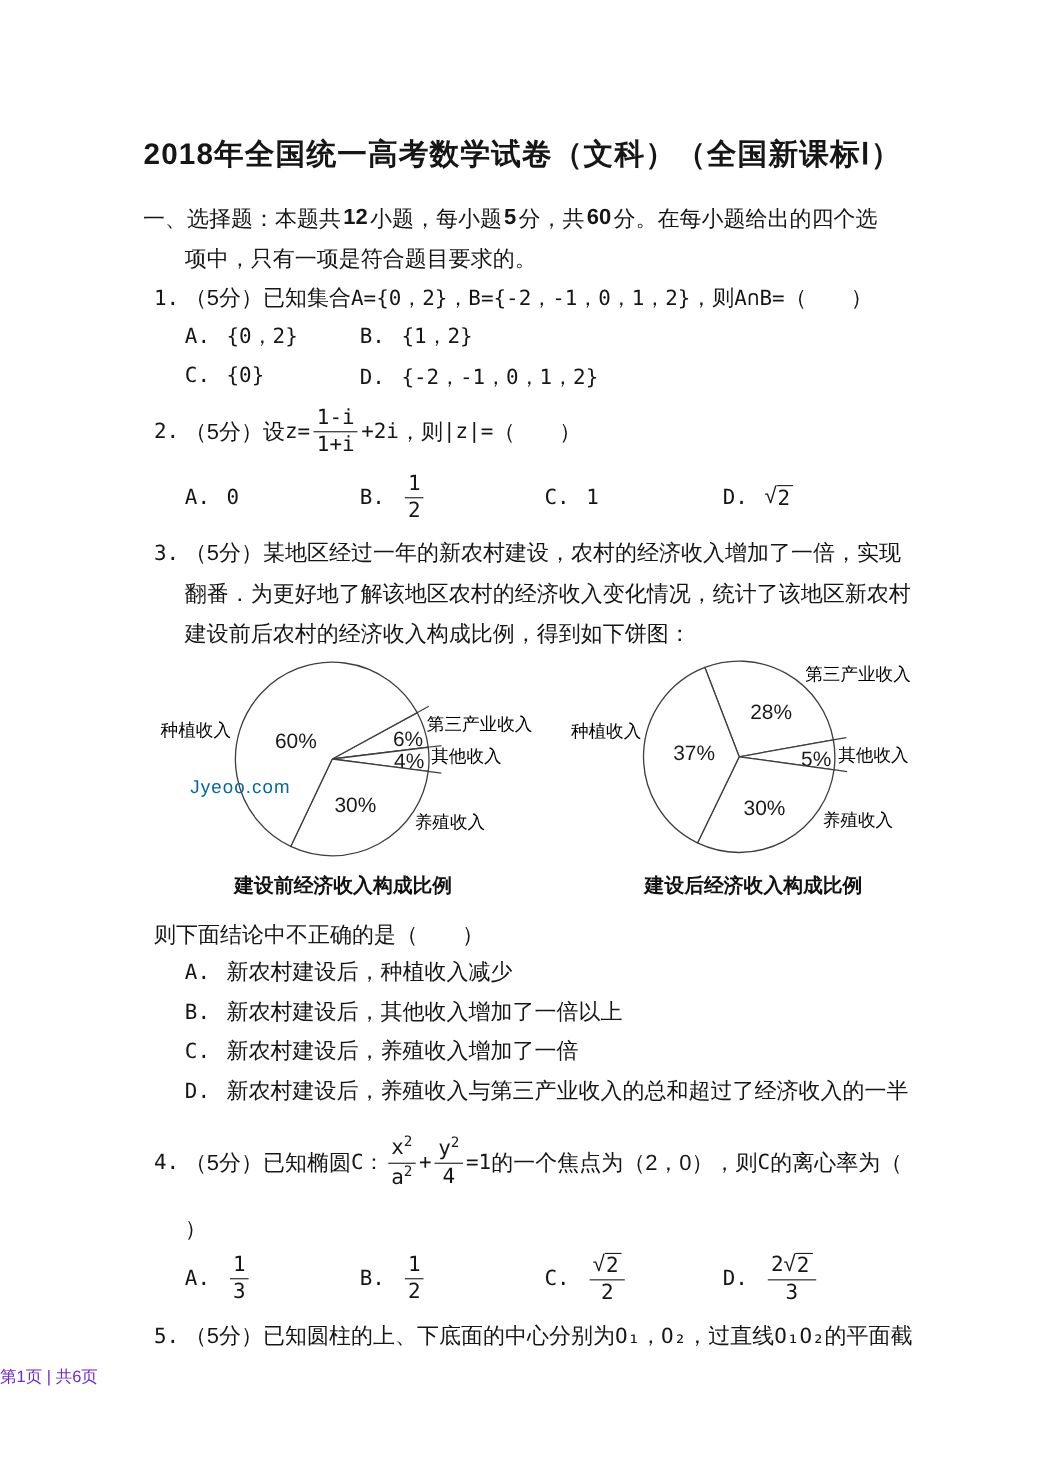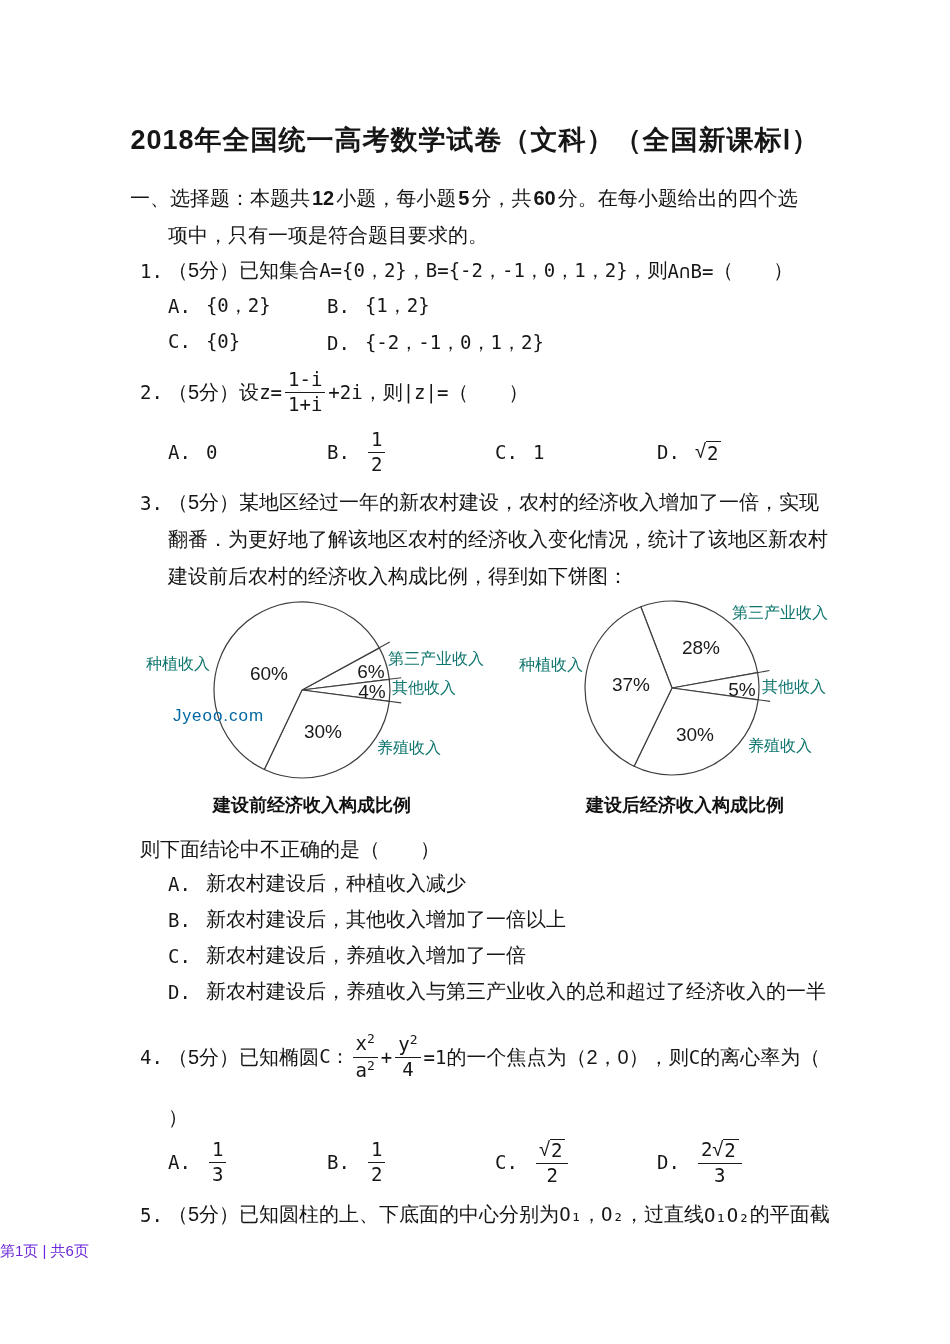--- a/index.html
+++ b/index.html
@@ -13,21 +13,21 @@
   .bn{font-weight:bold;padding:0 2px;}
   .opt{position:absolute;display:flex;align-items:center;font-size:20px;white-space:nowrap;}
   .olab{font-family:"DejaVu Sans Mono",monospace;font-size:19px;margin-right:15px;}
   .frac{display:inline-flex;flex-direction:column;align-items:center;line-height:1.15;margin:0 3px;}
   .fnum{border-bottom:1.6px solid #1a1a1a;padding:0 3px 1px;display:inline-block;text-align:center;}
   .fden{padding-top:1px;display:inline-block;text-align:left;}
   .sp{font-size:13px;}
   .sqr{display:inline-flex;align-items:flex-start;}
   .sgn{font-size:20px;line-height:1.05;}
   .rad{border-top:1.5px solid #1a1a1a;padding:0 3px 0 1px;}
-  .pielabel{position:absolute;font-size:16px;color:#0f766e;white-space:nowrap;}
+  .pielabel{position:absolute;font-size:16px;color:#000000;white-space:nowrap;}
   .caption{position:absolute;width:220px;text-align:center;font-weight:bold;font-size:18px;color:#111;}
   .watermark{position:absolute;font-size:17px;color:#0369a1;letter-spacing:1px;margin-left:28px;}
   .footer{position:absolute;top:1242px;left:0;width:100%;text-align:left;font-size:15px;color:#6d28d9;}
   svg{position:absolute;overflow:visible;}
   .slice{fill:#ffffff;stroke:#3e3e3e;stroke-width:1.2;stroke-linejoin:round;}
   .leader{stroke:#3e3e3e;stroke-width:1.1;}
   .pct{font-family:"Liberation Sans",sans-serif;font-size:19px;fill:#1a1a1a;text-anchor:middle;}
 </style>
 </head>
 <body>

